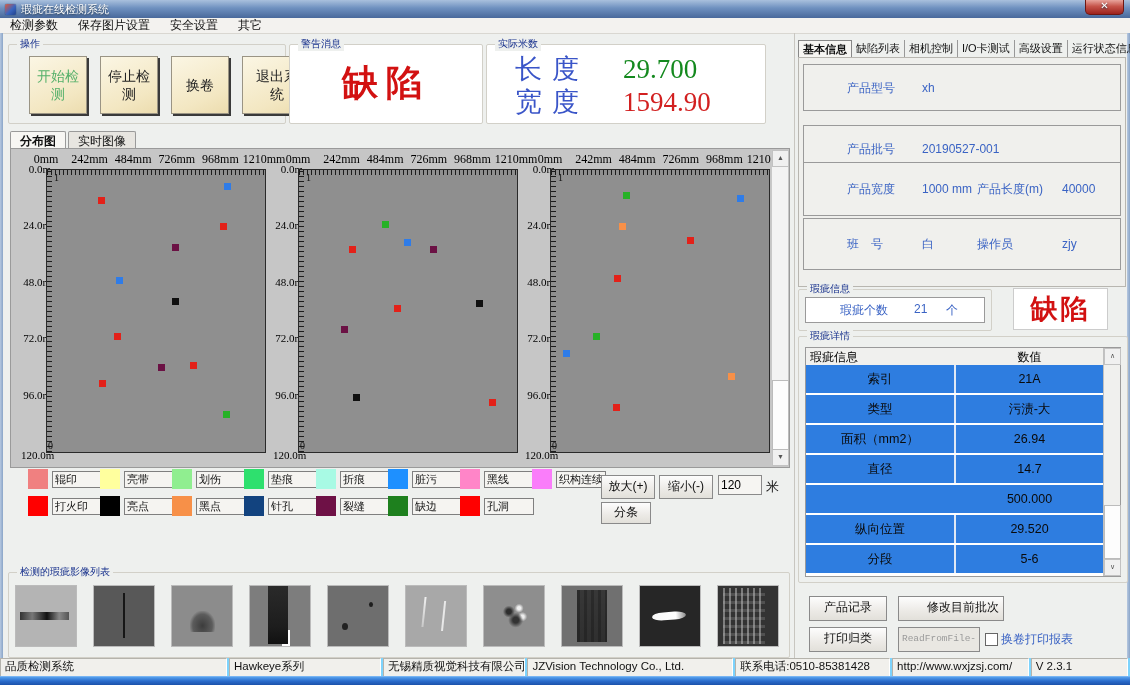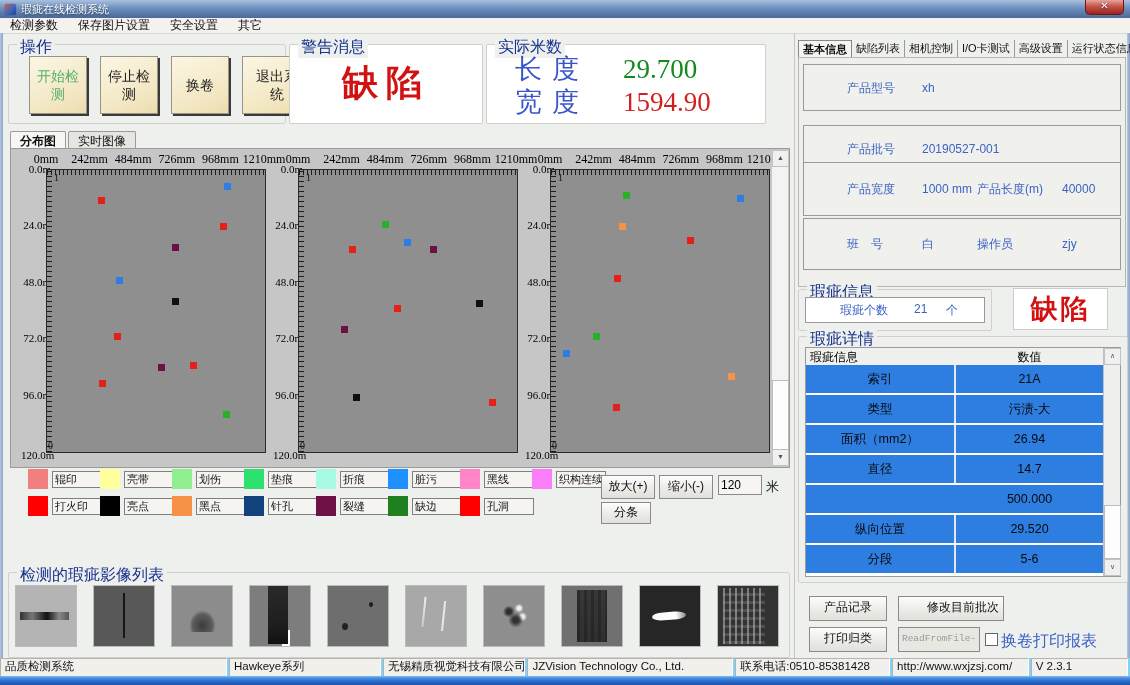--- a/index.html
+++ b/index.html
@@ -14,21 +14,21 @@
   .close-btn{position:absolute;top:0;right:6px;width:37px;height:14px;cursor:default;
     background:linear-gradient(#e8a49c 0%,#c6544a 45%,#9c221c 100%);border:1px solid #6e1712;border-top:none;
     border-radius:0 0 5px 5px;color:#fff;text-align:center;line-height:12px;font-size:10px;font-weight:bold;}
   .menubar{position:absolute;left:0;top:18px;width:100%;height:15px;background:#f3f2ef;
     border-bottom:1px solid #d9d7d1;display:flex;align-items:center;}
   .menu-item{padding:0 10px;height:15px;line-height:15px;}
   .frame-edge{position:absolute;top:33px;bottom:9px;width:3px;background:linear-gradient(90deg,#b6c8e0,#8aa5c8);}
   .frame-edge.right{right:0;}.frame-edge.left{left:0;}
   
   .group{position:absolute;border:1px solid #d2d0c8;border-radius:2px;}
-  .gtitle{position:absolute;top:-8px;left:8px;background:#eef0ee;padding:0 3px;color:#17308c;font-size:16px;white-space:nowrap;}
+  .gtitle{position:absolute;top:-8px;left:8px;background:#eef0ee;padding:0 3px;color:#17308c;font-size:10px;white-space:nowrap;}
   
   #op-group{left:8px;top:44px;width:276px;height:78px;}
   #op-buttons{position:absolute;left:20px;top:11px;display:flex;gap:13px;}
   .op-btn{width:52px;height:52px;background:linear-gradient(155deg,#fbf6e4 0%,#f3e7c2 70%,#ecdcae 100%);
     border:1px solid #9a9484;box-shadow:2px 2px 0 0 #3a3a3a;
     display:flex;align-items:center;justify-content:center;text-align:center;
     font-size:14px;line-height:1.3;padding:2px;word-break:break-all;}
   
   #warn-group{left:289px;top:44px;width:192px;height:78px;background:#fff;}
   #warn-msg{position:absolute;left:0;top:14px;width:100%;text-align:center;
@@ -118,21 +118,21 @@
     font-size:12.5px;color:#0a0a0a;}
   .dt-scroll{position:absolute;right:0;top:0;width:16px;height:100%;background:#f0f0ee;border-left:1px solid #c0c0c0;}
   
   #rb-area .std-btn{position:absolute;}
   #btn-record{left:14px;top:563px;width:76px;height:23px;line-height:21px;}
   #btn-modify{left:103px;top:563px;width:80px;height:23px;line-height:21px;padding-left:24px;}
   #btn-print{left:14px;top:594px;width:76px;height:23px;line-height:21px;}
   #btn-readfile{left:103px;top:594px;width:80px;height:23px;line-height:21px;color:#9a9a9a;
     font-family:"Liberation Mono","DejaVu Sans Mono",monospace;font-size:9.5px;overflow:hidden;background:#e9e7e2;}
   #chk-box{position:absolute;left:190px;top:600px;width:11px;height:11px;background:#fff;border:1px solid #666;}
-  #chk-label{position:absolute;left:206px;top:598px;color:#3a63c4;font-size:16px;}
+  #chk-label{position:absolute;left:206px;top:598px;color:#3a63c4;font-size:12px;}
   
   #statusbar{position:absolute;left:0;top:658px;width:1130px;height:30px;background:#7dd3fc;display:flex;align-items:stretch;}
   .status-seg{border:1px solid #b5b3ac;border-right-color:#fff;border-bottom-color:#fff;margin-right:2px;
     font-size:11.5px;line-height:15px;padding-left:4px;overflow:hidden;white-space:nowrap;background:#f1f0ec;}
   #taskbar{position:absolute;left:0;top:676px;width:1130px;height:9px;
     background:linear-gradient(#56a0ec 0%,#2a6ccc 45%,#174ba2 100%);border-top:1px solid #78b4f2;}
 </style>
 </head>
 <body>
 

